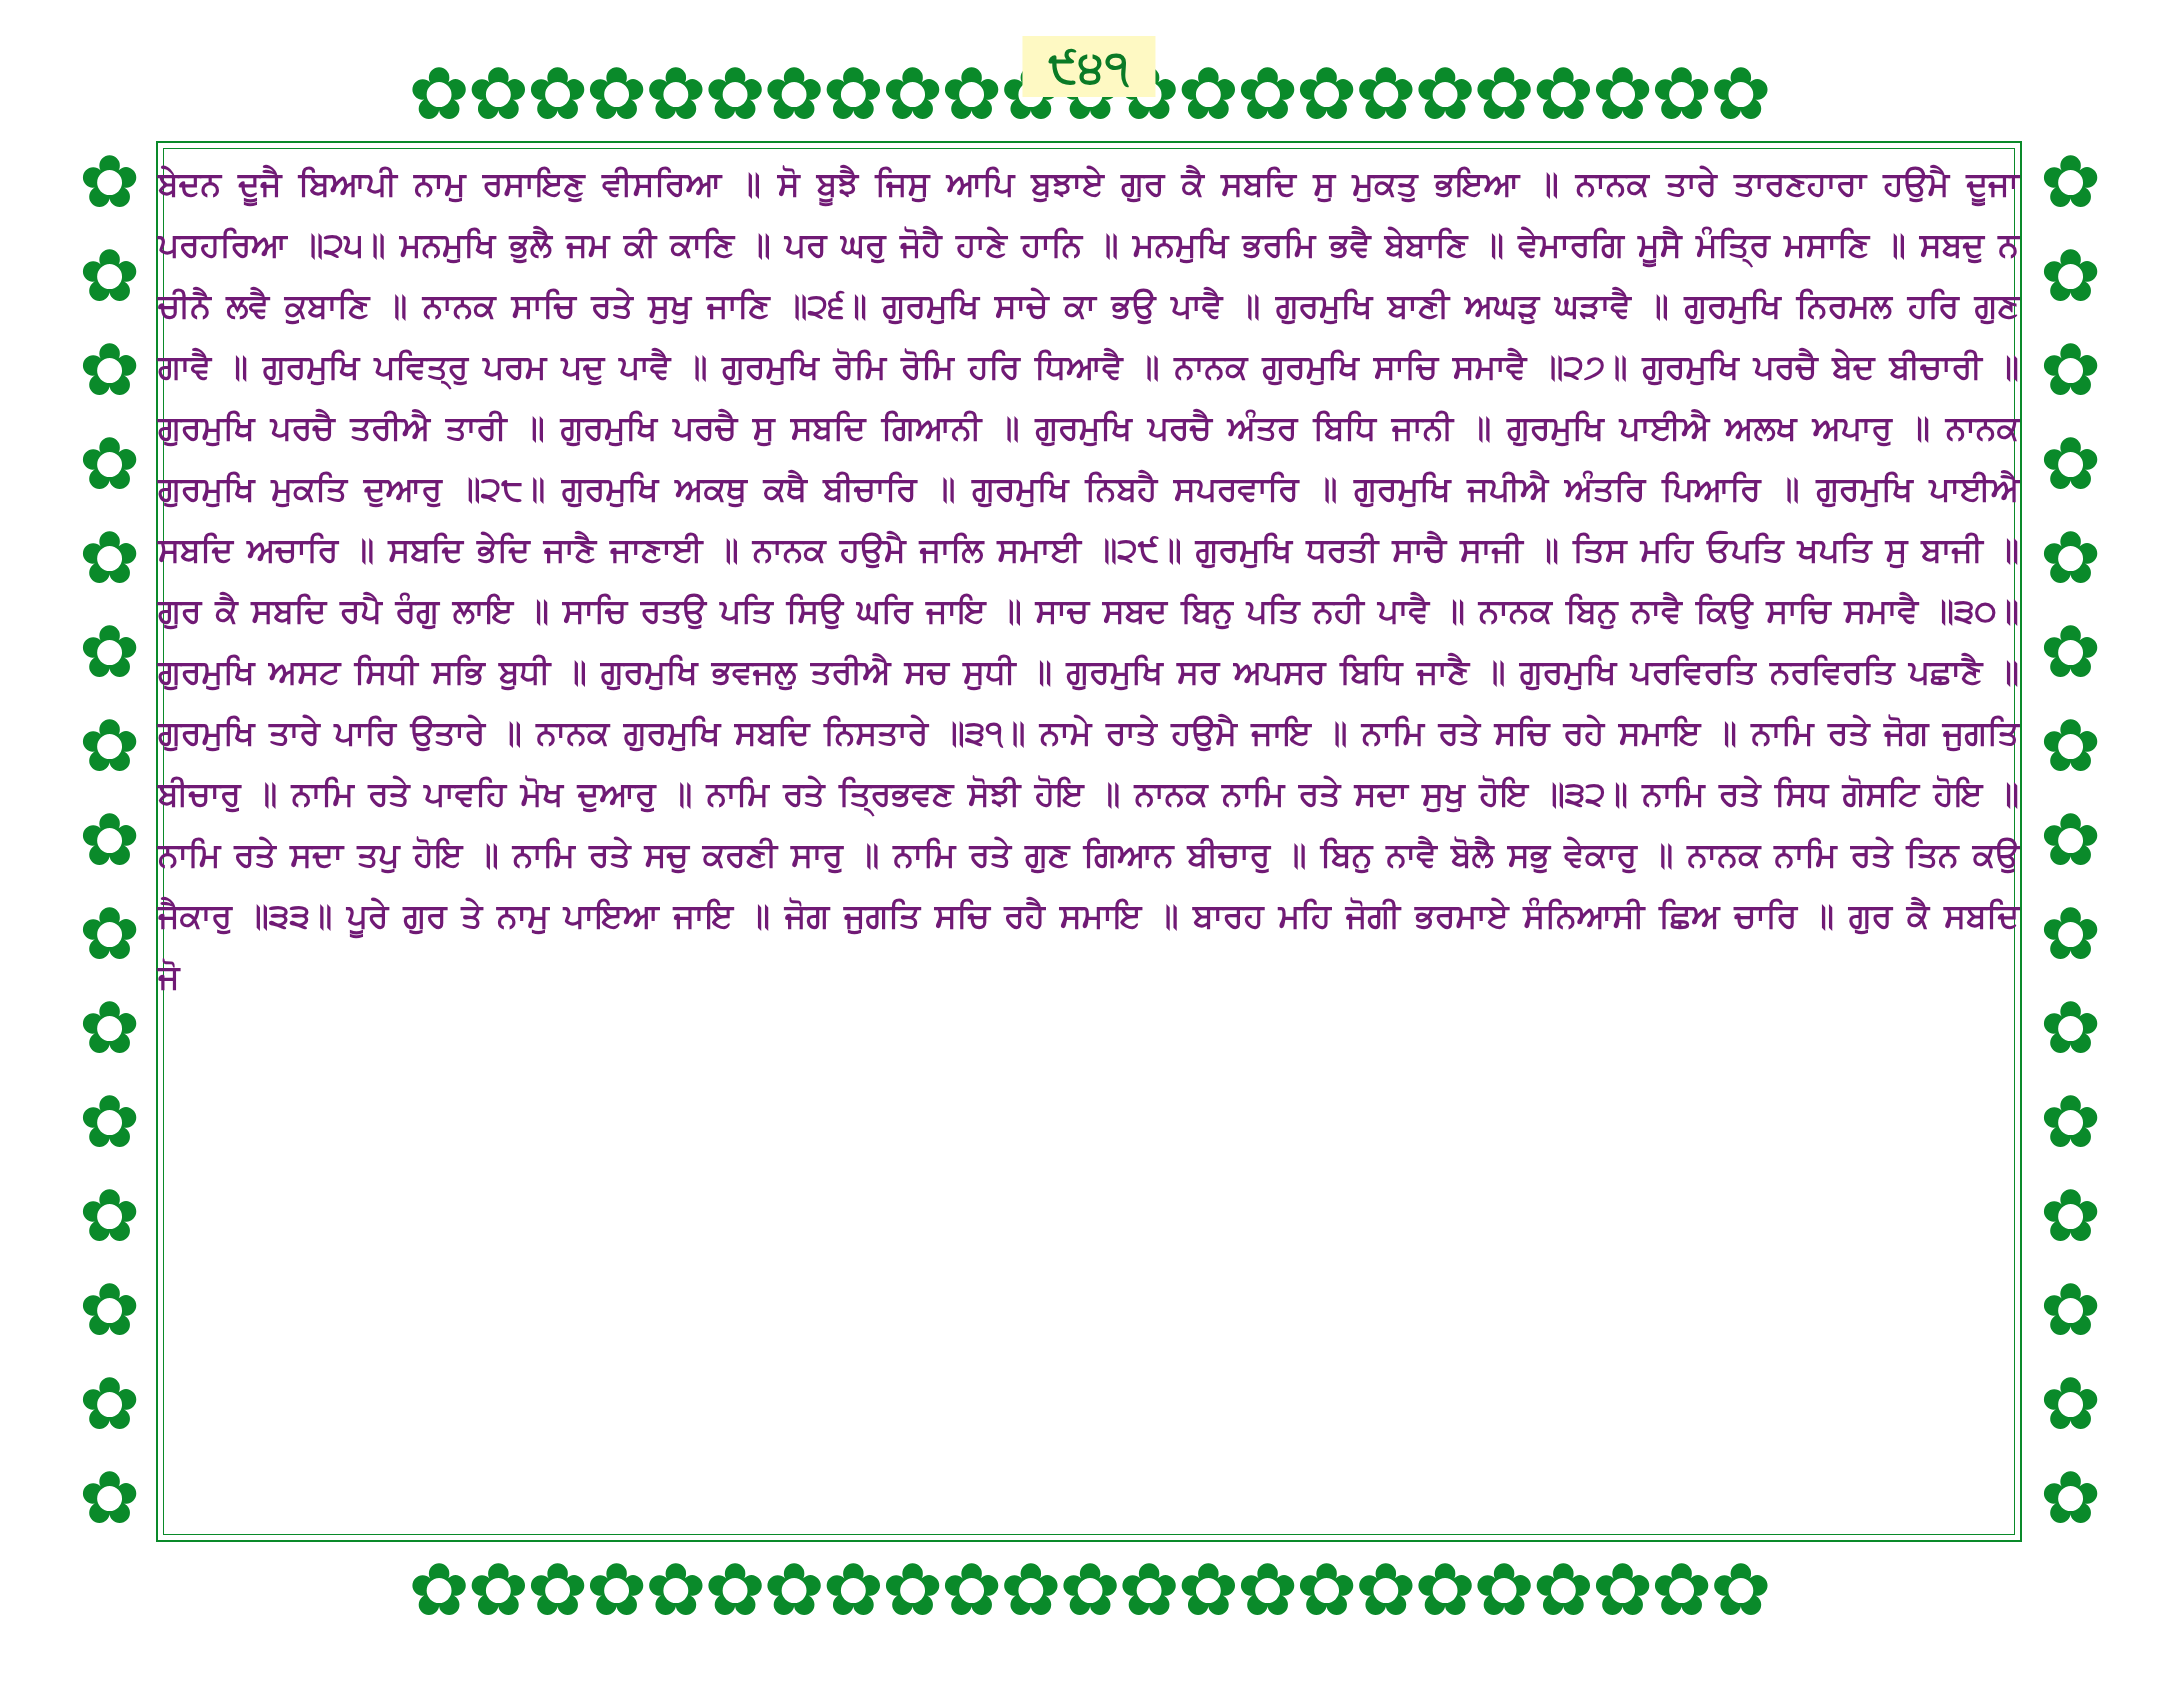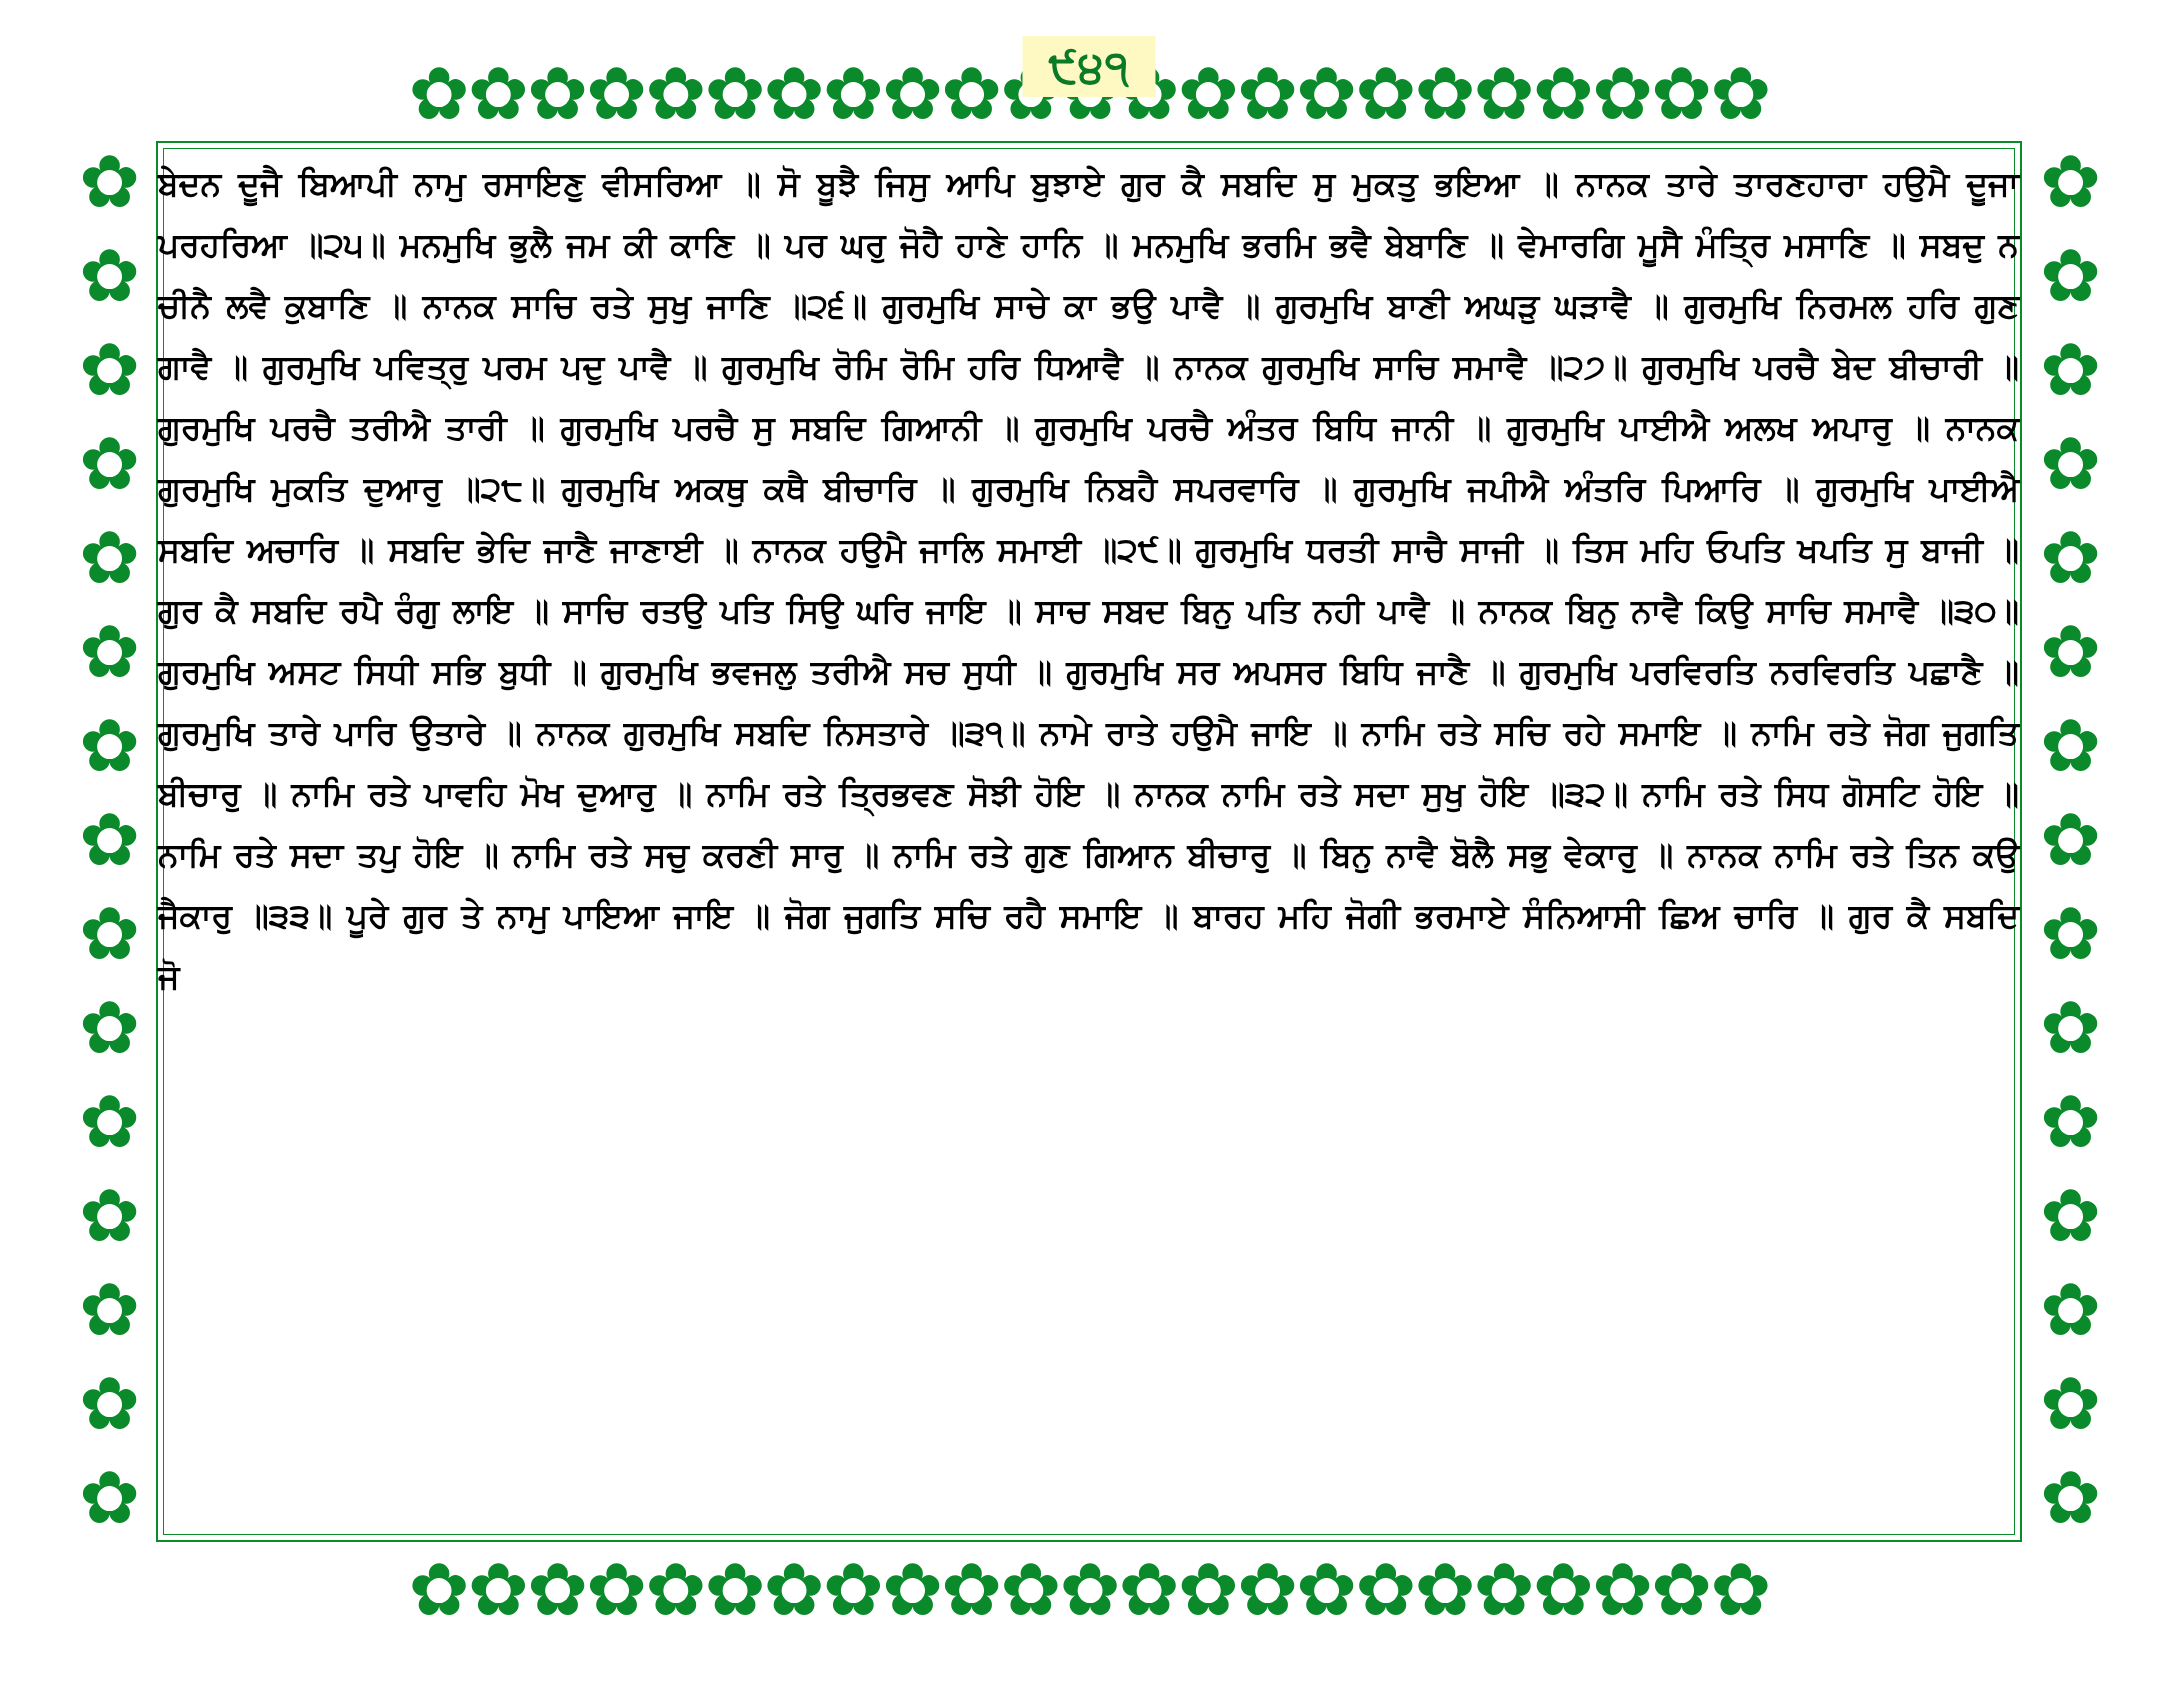--- a/index.html
+++ b/index.html
@@ -105,21 +105,21 @@
     width: 1861px;
     height: 1386px;
     box-sizing: border-box;
   }
 
   .scripture {
     font-family: "DejaVu Sans", sans-serif;
     font-size: 33px;
     font-weight: 700;
     line-height: 61px;
-    color: #000000;
+    color: #701a75;
     text-align: justify;
     text-justify: inter-word;
     word-spacing: 2px;
     hyphens: none;
   }
   .scripture::after {
     content: "";
     display: inline-block;
     width: 100%;
   }

